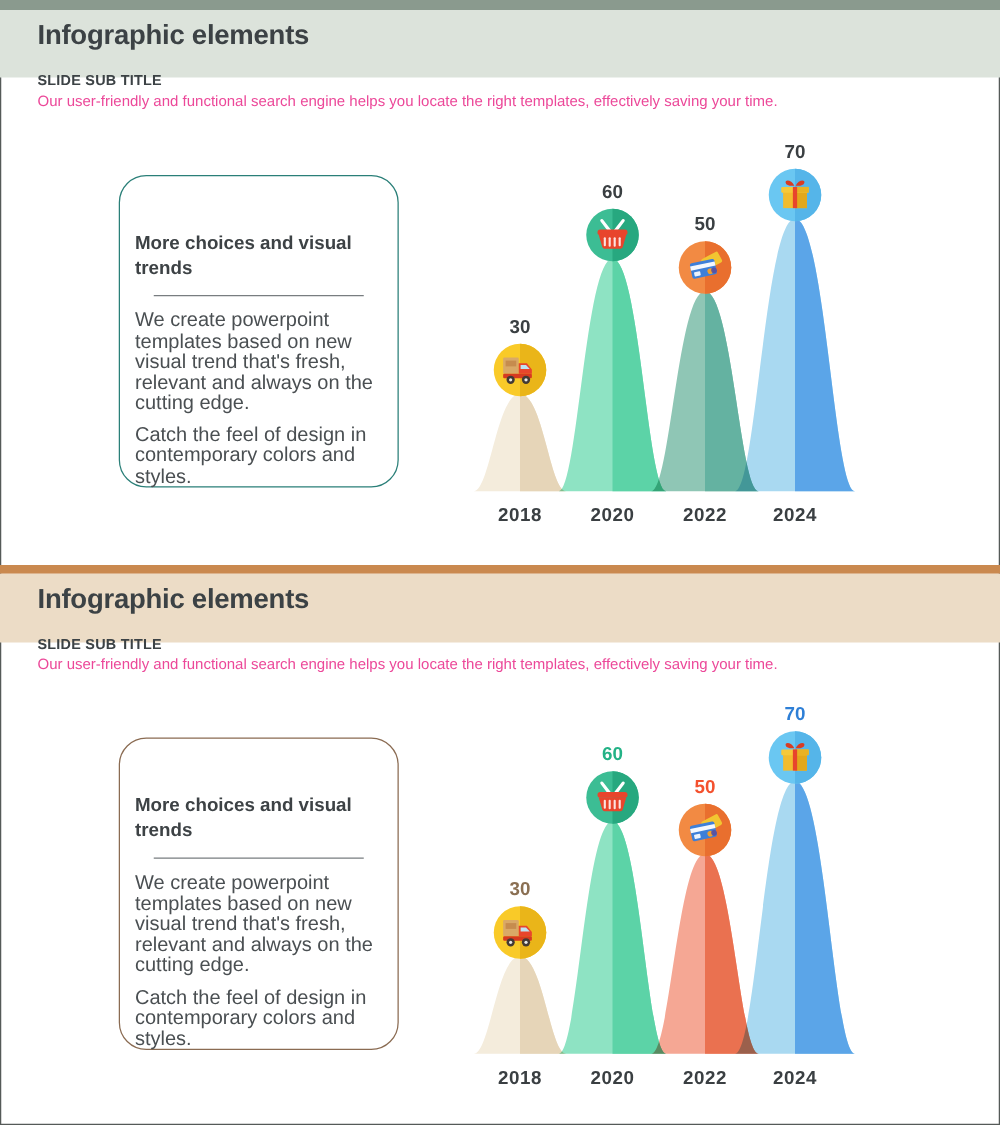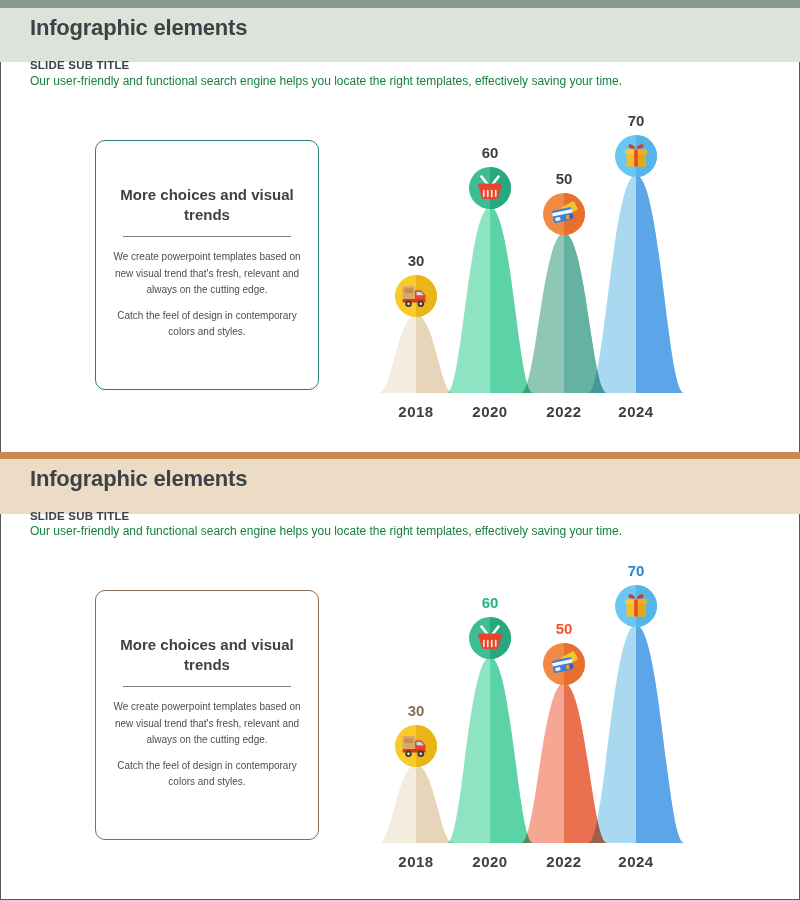--- a/index.html
+++ b/index.html
@@ -7,25 +7,25 @@
   .page{position:relative;width:800px;height:900px;background:#ffffff;box-shadow:inset 0 0 0 1px #555a58;overflow:hidden;}
   .slide{position:absolute;left:0;width:800px;height:450px;}
   #slide-0{top:0;}
   #slide-1{top:450px;}
   .strip{position:absolute;left:0;right:0;top:0;height:8px;}
   #slide-1 .strip{top:2px;height:7px;}
   .band{position:absolute;left:0;right:0;top:8px;height:54px;box-sizing:border-box;padding:7px 0 0 30px;}
   #slide-1 .band{top:9px;height:55px;}
   .title{margin:0;font-size:22px;line-height:26px;font-weight:bold;color:#3c4245;letter-spacing:-0.2px;}
   .subtitle{margin-top:18px;font-size:11.5px;font-weight:bold;color:#3c4245;letter-spacing:0.2px;}
-  .desc{position:absolute;top:74px;left:30px;right:30px;margin:0;font-size:12px;color:#15803d;}
-  .textbox{position:absolute;left:95px;top:140px;width:224px;height:250px;border:1.5px solid #2a7f78;border-radius:10px;box-sizing:border-box;text-align:center;padding:44px 12px 0;background:#ffffff;}
+  .desc{position:absolute;top:74px;left:30px;right:30px;margin:0;font-size:12px;color:#ec4899;}
+  .textbox{position:absolute;left:95px;top:140px;width:224px;height:250px;border:1.5px solid #2a7f78;border-radius:22px;box-sizing:border-box;padding:44px 12px 0;background:#ffffff;}
   .box-title{margin:0;font-size:15px;line-height:20px;font-weight:bold;color:#3d4245;}
   .box-divider{width:168px;border:none;border-top:1px solid #787d80;margin:11px auto 12px;}
-  .box-p{margin:0 0 9px;font-size:10px;line-height:16.5px;color:#4a4f52;}
+  .box-p{margin:0 0 9px;font-size:16px;line-height:16.5px;color:#4a4f52;}
   .chart{position:absolute;left:370px;top:95px;width:400px;height:335px;overflow:visible;}
 </style>
 </head>
 <body>
 
 <div class="page">
 
   <div class="slide" id="slide-0">
     <div class="strip" style="background: rgb(138, 154, 142);"></div>
     <div class="band" style="background: rgb(220, 227, 219);">

